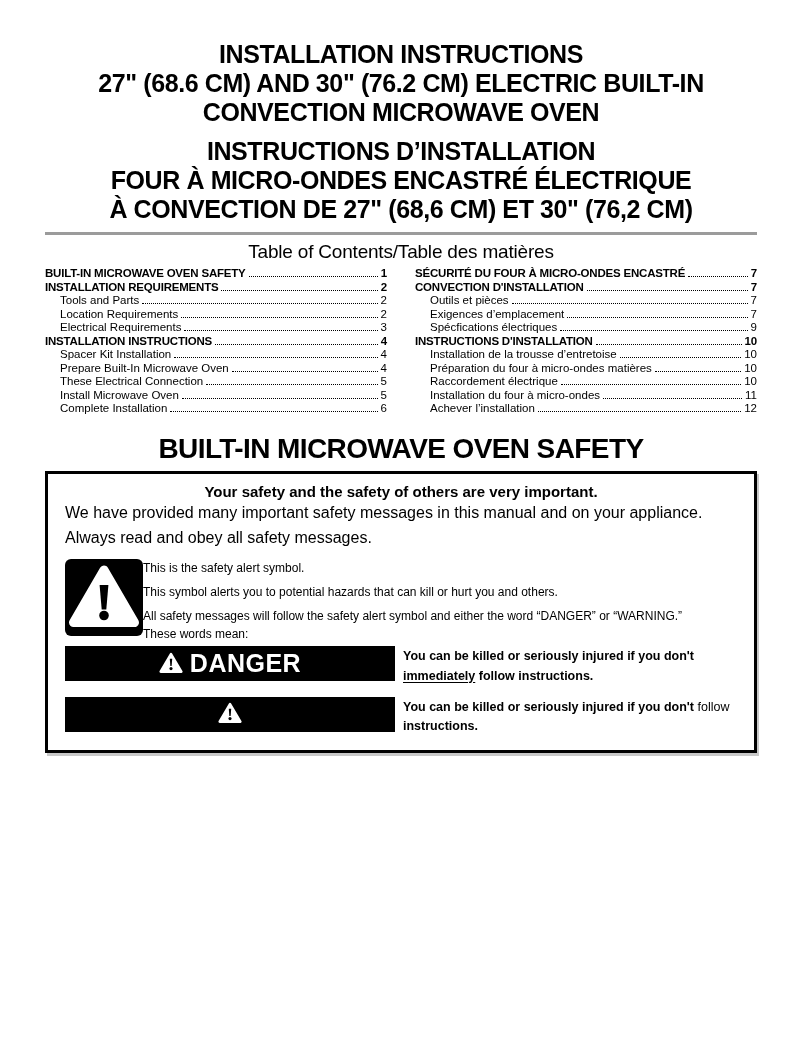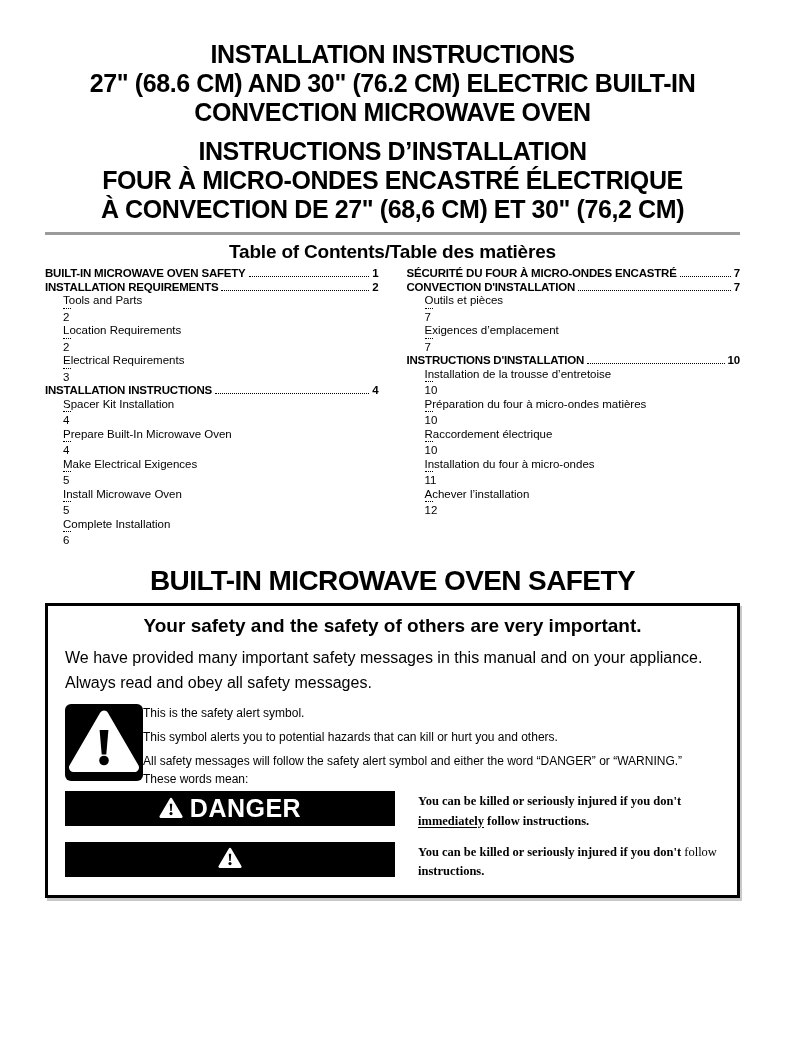--- a/index.html
+++ b/index.html
@@ -3,66 +3,66 @@
 <meta charset="utf-8">
 <style>
   * { box-sizing: border-box; margin: 0; padding: 0; }
   html, body { background: #fff; }
   body {
     width: 802px; height: 1037px;
     font-family: "Liberation Sans", sans-serif;
     color: #000;
     overflow: hidden;
   }
-  .page { padding: 40px 62px 0 45px; }
+  .page { padding: 40px 45px 0 45px; }
 
   
   .title-block { text-align: center; font-weight: bold; }
   .title-line { font-size: 25px; line-height: 29px; letter-spacing: -0.4px; }
   .title-fr { margin-top: 10px; }
 
   .rule { height: 3px; background: #9b9b9b; margin-top: 8px; }
 
   
-  .toc-title { text-align: center; font-size: 19px; font-weight: bold; margin: 6px 0 4px; letter-spacing: -0.2px; }
+  .toc-title { text-align: center; font-size: 19px; font-weight: normal; margin: 6px 0 4px; letter-spacing: -0.2px; }
   .toc { display: flex; gap: 28px; }
   .toc-col { flex: 1; min-width: 0; }
   .toc-row { display: flex; align-items: baseline; font-size: 11.5px; line-height: 13.5px; }
   .toc-row.bold { font-weight: bold; letter-spacing: -0.2px; }
-  .toc-row.indent { padding-left: 15px; flex-direction: column; }
+  .toc-row.indent { padding-left: 15px; }
   .toc-dots { flex: 1; border-bottom: 1.6px dotted #000; margin: 0 3px 2px 3px; min-width: 8px; }
   .toc-page { white-space: nowrap; }
 
   
   .section-heading { text-align: center; font-size: 28px; font-weight: bold; letter-spacing: -0.6px; margin-top: 17px; }
   .safety-box {
     border: 3px solid #000;
     box-shadow: 2px 3px 0 #c8c8c8;
     margin-top: 6px;
     padding: 9px 17px 13px 17px;
   }
-  .box-title { text-align: center; font-size: 19px; font-weight: bold; margin-bottom: 8px; }
+  .box-title { text-align: center; font-size: 15px; font-weight: bold; }
   .box-intro { font-size: 16px; line-height: 1.6; }
 
   .alert-row { display: flex; margin-top: 8px; }
   .alert-icon { width: 78px; height: 77px; flex: none; display: block; }
   .alert-text { font-size: 12px; padding-top: 2px; }
   .alert-text p { margin: 0 0 8px; line-height: 1.32; }
   .alert-text p.multi { white-space: pre-line; line-height: 1.45; margin-bottom: 0; }
 
   .signal-row { display: flex; align-items: flex-start; margin-top: 3px; }
   .signal-row.warning-row { margin-top: 11px; }
   .banner {
     width: 330px; height: 35px; flex: none;
     background: #000; color: #fff;
     display: flex; align-items: center; justify-content: center; gap: 7px;
   }
   .banner-icon { width: 24px; height: 22px; display: block; margin-top: -2px; }
   .banner-label { font-size: 25px; font-weight: bold; letter-spacing: 0.5px; }
-  .signal-text { margin-left: 23px; font-size: 12.5px; font-weight: bold; line-height: 1.55; padding-top: 1px; font-family: Liberation Serif, serif; }
+  .signal-text { margin-left: 8px; font-size: 12.5px; font-weight: bold; line-height: 1.55; padding-top: 1px; }
   .signal-text .underlined { text-decoration: underline; text-underline-offset: 2px; }
   .signal-text .light { font-weight: normal; }
 
   .box-note { font-size: 12px; line-height: 1.65; margin-top: 11px; }
 </style>
 </head>
 <body>
 
 <div class="page">
 
@@ -127,21 +127,21 @@
           <span class="toc-page">4</span>
         </div>
 
         <div class="toc-row indent">
           <span class="toc-label">Prepare Built-In Microwave Oven</span>
           <span class="toc-dots"></span>
           <span class="toc-page">4</span>
         </div>
 
         <div class="toc-row indent">
-          <span class="toc-label">Make Electrical Exigences</span>
+          <span class="toc-label">These Electrical Connection</span>
           <span class="toc-dots"></span>
           <span class="toc-page">5</span>
         </div>
 
         <div class="toc-row indent">
           <span class="toc-label">Install Microwave Oven</span>
           <span class="toc-dots"></span>
           <span class="toc-page">5</span>
         </div>
 
@@ -170,20 +170,25 @@
           <span class="toc-dots"></span>
           <span class="toc-page">7</span>
         </div>
 
         <div class="toc-row indent">
           <span class="toc-label">Exigences d’emplacement</span>
           <span class="toc-dots"></span>
           <span class="toc-page">7</span>
         </div>
 
+        <div class="toc-row indent">
+          <span class="toc-label">Spécfications électriques</span>
+          <span class="toc-dots"></span>
+          <span class="toc-page">9</span>
+        </div>
 
         <div class="toc-row bold">
           <span class="toc-label">INSTRUCTIONS D'INSTALLATION</span>
           <span class="toc-dots"></span>
           <span class="toc-page">10</span>
         </div>
 
         <div class="toc-row indent">
           <span class="toc-label">Installation de la trousse d’entretoise</span>
           <span class="toc-dots"></span>

